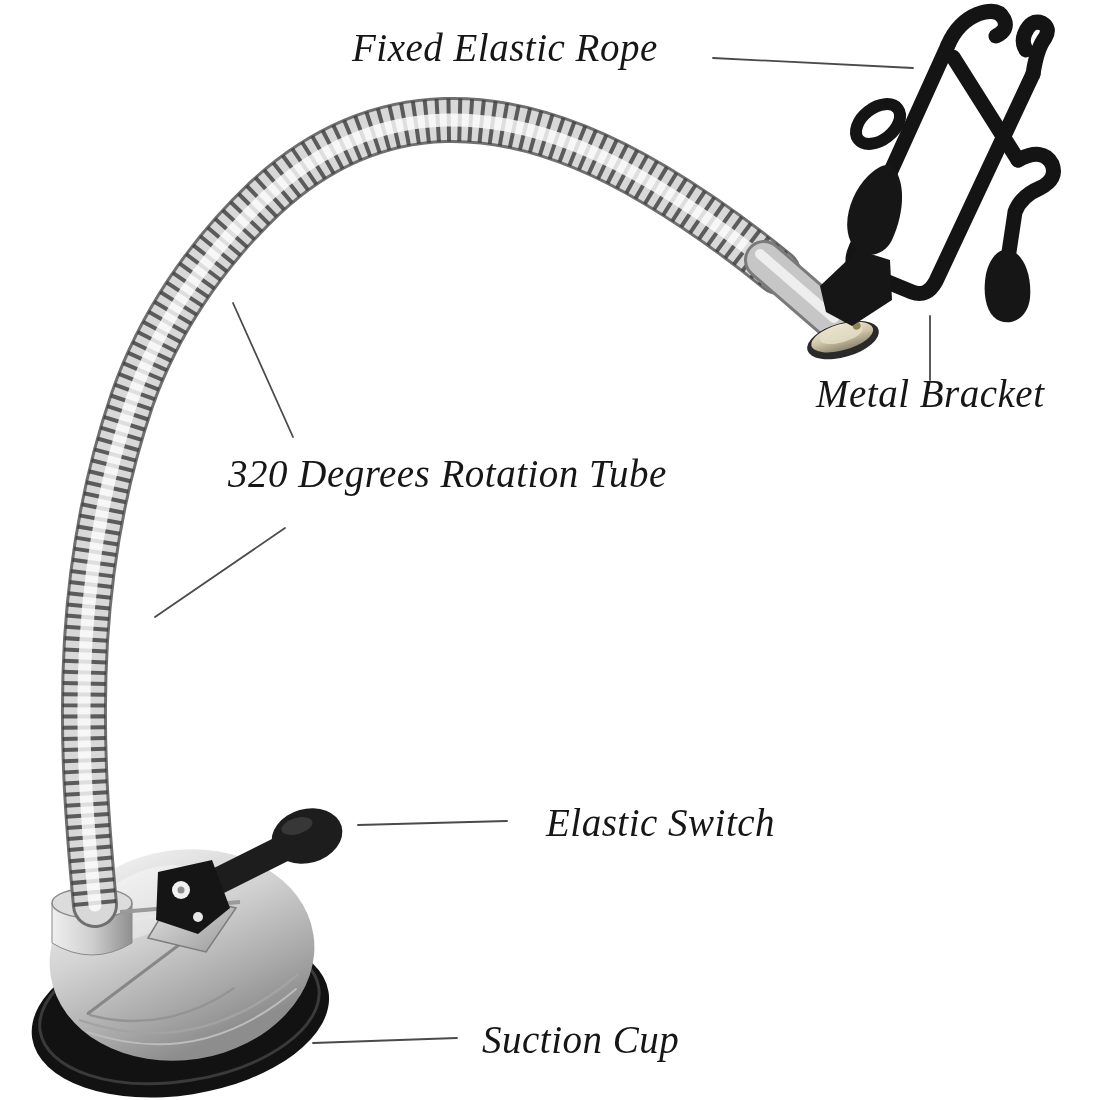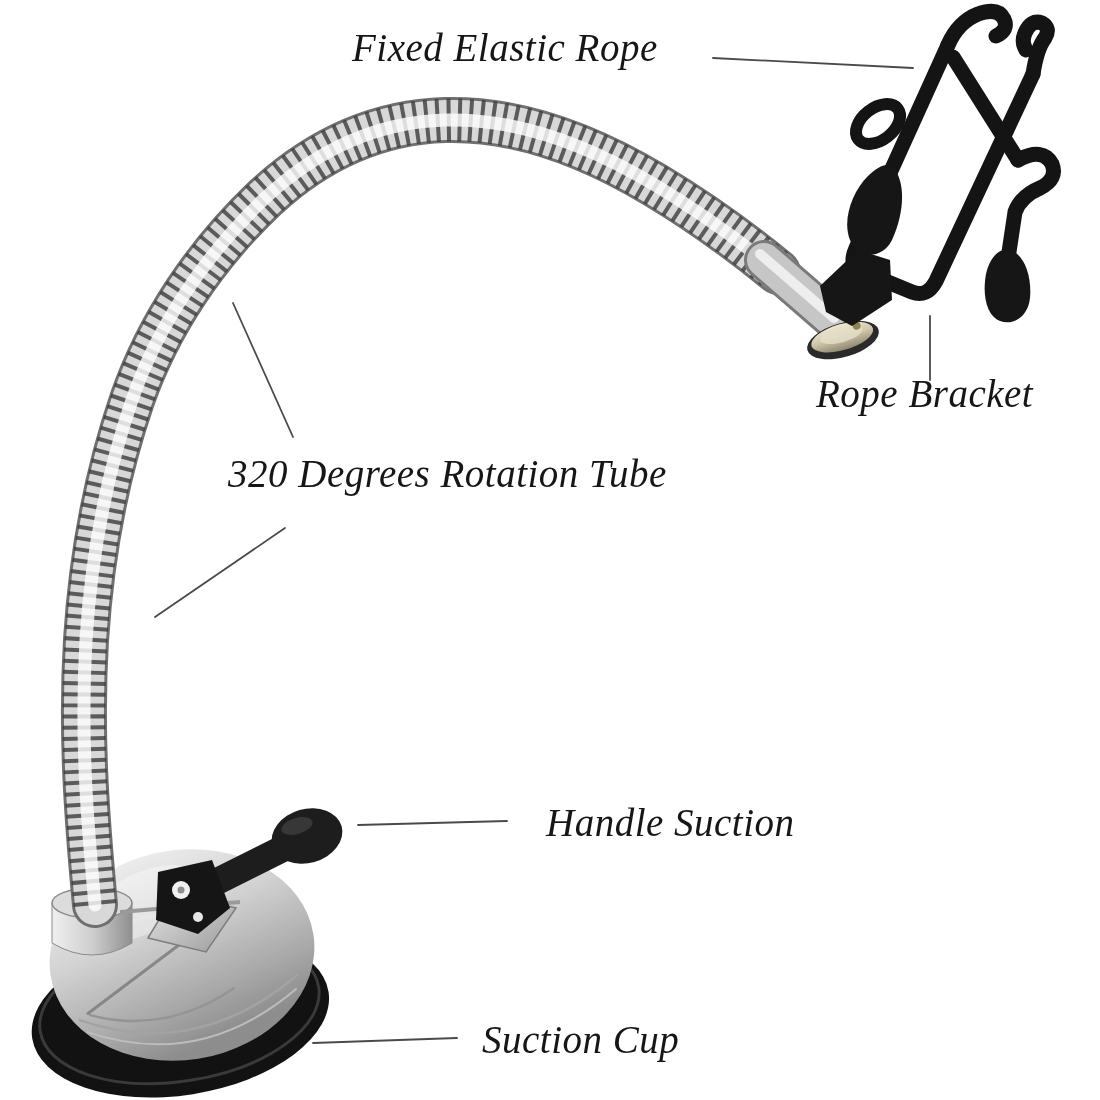--- a/index.html
+++ b/index.html
@@ -148,21 +148,21 @@
       <line x1="930" y1="316" x2="930" y2="380"></line>
       <line x1="233" y1="303" x2="293" y2="437"></line>
       <line x1="285" y1="528" x2="155" y2="617"></line>
       <line x1="358" y1="825" x2="507" y2="821"></line>
       <line x1="313" y1="1043" x2="457" y2="1038"></line>
     </g>
   </svg>
 
   <div class="label" style="left:352px;top:26px">Fixed Elastic Rope</div>
 
-  <div class="label" style="left:816px;top:372px">Rope Bracket</div>
+  <div class="label" style="left:816px;top:372px">Metal Bracket</div>
 
   <div class="label" style="left:228px;top:452px">320 Degrees Rotation Tube</div>
 
-  <div class="label" style="left:546px;top:801px">Handle Suction</div>
+  <div class="label" style="left:546px;top:801px">Elastic Switch</div>
 
   <div class="label" style="left:482px;top:1018px">Suction Cup</div>
 
 </div>
 
 </body></html>

